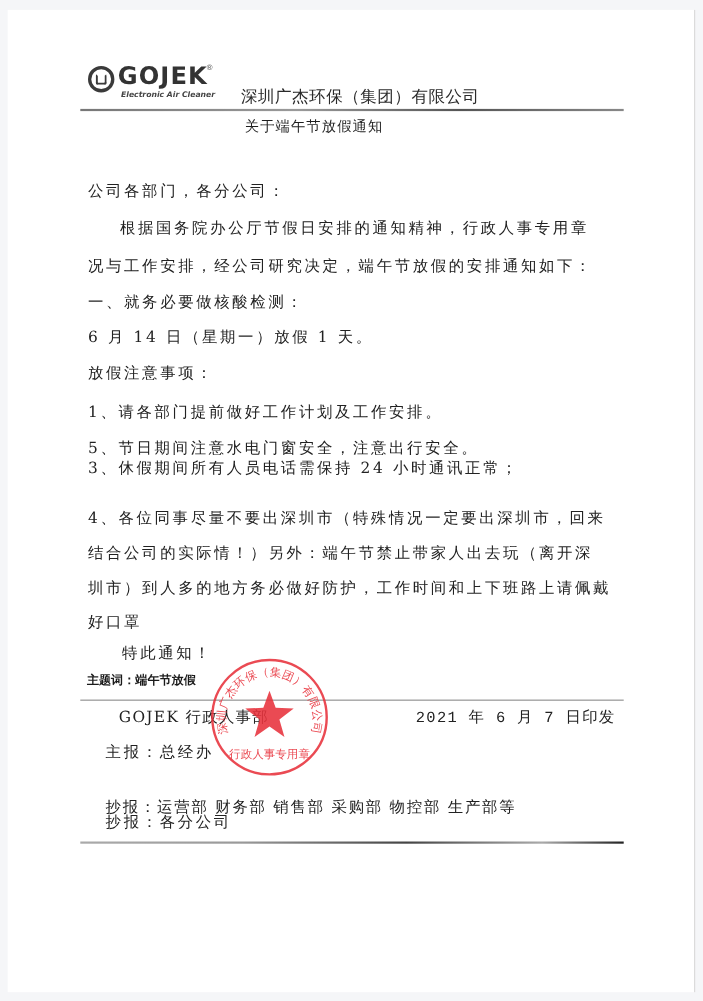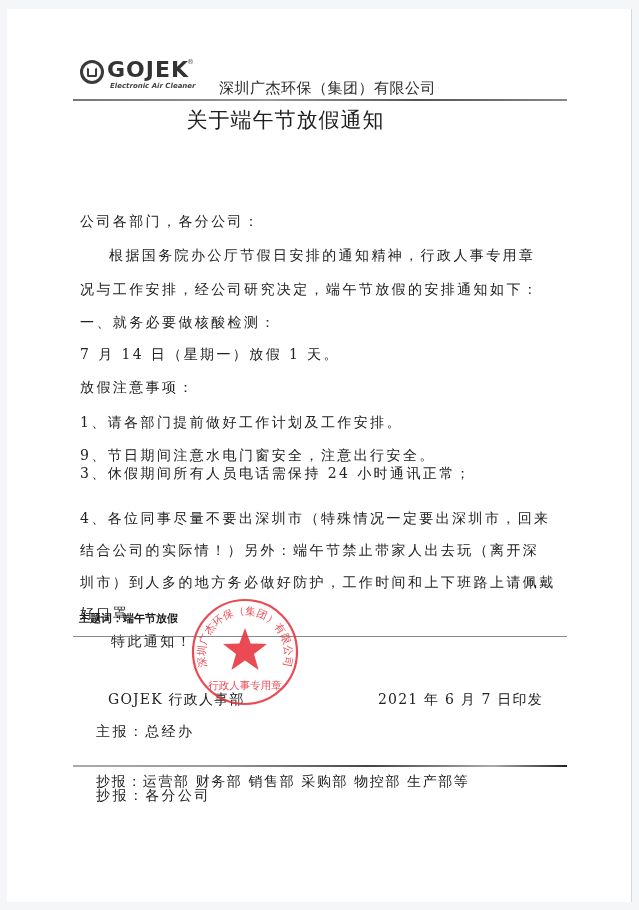--- a/index.html
+++ b/index.html
@@ -89,30 +89,29 @@
       left: 73px;
       top: 99px;
       width: 494px;
       height: 2px;
       background: linear-gradient(90deg, #777, #9a9a9a 40%, #555 70%, #888);
     }
     .title {
       left: 0; width: 571px;
       text-align: center;
       top: 106px;
-      font-size: 21px;
+      font-size: 13px;
       letter-spacing: 1px;
       color: #1e1e1e;
     }
 
     .body-line {
       font-size: 14px;
       letter-spacing: 2.4px;
       color: #222;
-      margin-top: 48px;
     }
 
     .subject {
       font-family: "DejaVu Sans", "Liberation Sans", sans-serif;
       font-weight: bold;
       font-size: 11px;
       left: 79px;
       top: 611px;
       color: #1a1a1a;
     }
@@ -156,38 +155,38 @@
 </div>
 <div class="abs company">深圳广杰环保（集团）有限公司</div>
 <div class="hr-top"></div>
 
 <div class="abs title">关于端午节放假通知</div>
 
 <div class="abs body-line" style="left:80px; top:165px;">公司各部门，各分公司：</div>
 <div class="abs body-line" style="left:109px; top:199px;">根据国务院办公厅节假日安排的通知精神，行政人事专用章</div>
 <div class="abs body-line" style="left:80px; top:233px;">况与工作安排，经公司研究决定，端午节放假的安排通知如下：</div>
 <div class="abs body-line" style="left:80px; top:266px;">一、就务必要做核酸检测：</div>
-<div class="abs body-line" style="left:80px; top:298px;">7 月 14 日（星期一）放假 1 天。</div>
+<div class="abs body-line" style="left:80px; top:298px;">6 月 14 日（星期一）放假 1 天。</div>
 <div class="abs body-line" style="left:80px; top:331px;">放假注意事项：</div>
 
 <div class="abs body-line" style="left:80px; top:366px;">1、请各部门提前做好工作计划及工作安排。</div>
-<div class="abs body-line" style="left:80px; top:399px;">9、节日期间注意水电门窗安全，注意出行安全。</div>
+<div class="abs body-line" style="left:80px; top:399px;">5、节日期间注意水电门窗安全，注意出行安全。</div>
 <div class="abs body-line" style="left:80px; top:417px;">3、休假期间所有人员电话需保持 24 小时通讯正常；</div>
 <div class="abs body-line" style="left:80px; top:462px;">4、各位同事尽量不要出深圳市（特殊情况一定要出深圳市，回来</div>
 <div class="abs body-line" style="left:80px; top:494px;">结合公司的实际情！）另外：端午节禁止带家人出去玩（离开深</div>
 <div class="abs body-line" style="left:80px; top:526px;">圳市）到人多的地方务必做好防护，工作时间和上下班路上请佩戴</div>
 <div class="abs body-line" style="left:80px; top:557px;">好口罩</div>
 
 <div class="abs body-line" style="left:111px; top:585px;">特此通知！</div>
 
 <div class="abs subject">主题词：端午节放假</div>
 <div class="hr-mid"></div>
 
 <div class="abs body-line" style="left:108px; top:643px; letter-spacing:1.2px;">GOJEK 行政人事部</div>
-<div class="abs body-line" style="left:378px; top:643px; letter-spacing:1.2px;">2021 年 6 月 7 日印发</div>
+<div class="abs body-line" style="left:378px; top:643px; letter-spacing:1.2px;font-family:Liberation Mono, monospace;">2021 年 6 月 7 日印发</div>
 <div class="abs body-line" style="left:96px; top:675px;">主报：总经办</div>
 <div class="abs body-line" style="left:96px; top:725px; letter-spacing:1.6px;text-align:center;">抄报：运营部 财务部 销售部 采购部 物控部 生产部等</div>
 <div class="abs body-line" style="left:96px; top:739px;">抄报：各分公司</div>
 <div class="hr-bot"></div>
 
 <svg class="seal" viewBox="0 0 110 110">
   <defs>
     <path id="sealArc" d="M 17 70 A 40 40 0 1 1 93 70" fill="none"></path>
   </defs>
   <circle cx="55" cy="55" r="52" fill="none" stroke="#e8323c" stroke-width="2.2"></circle>

